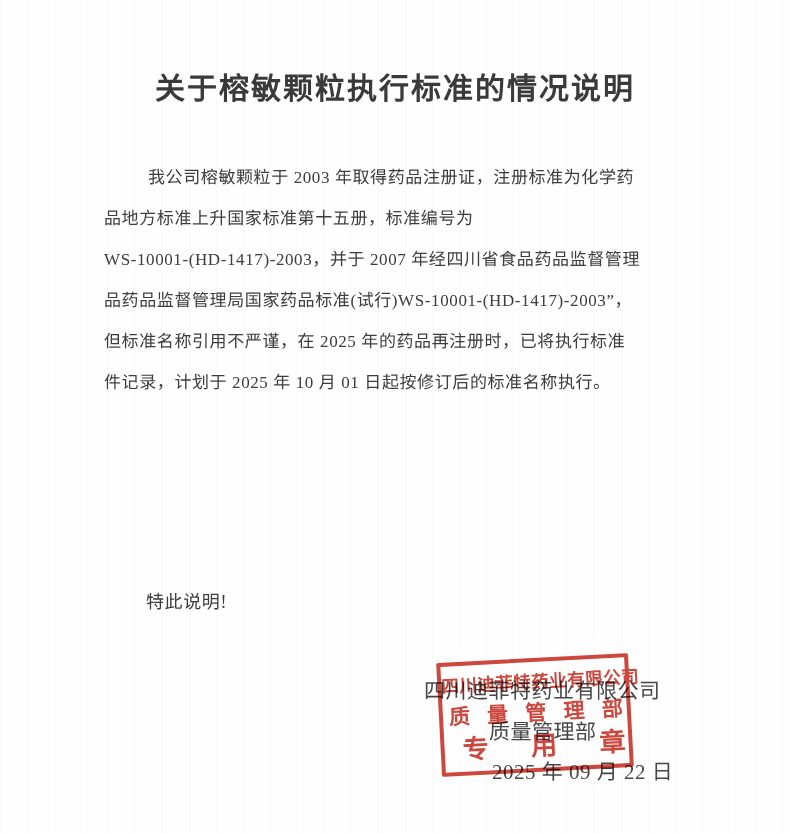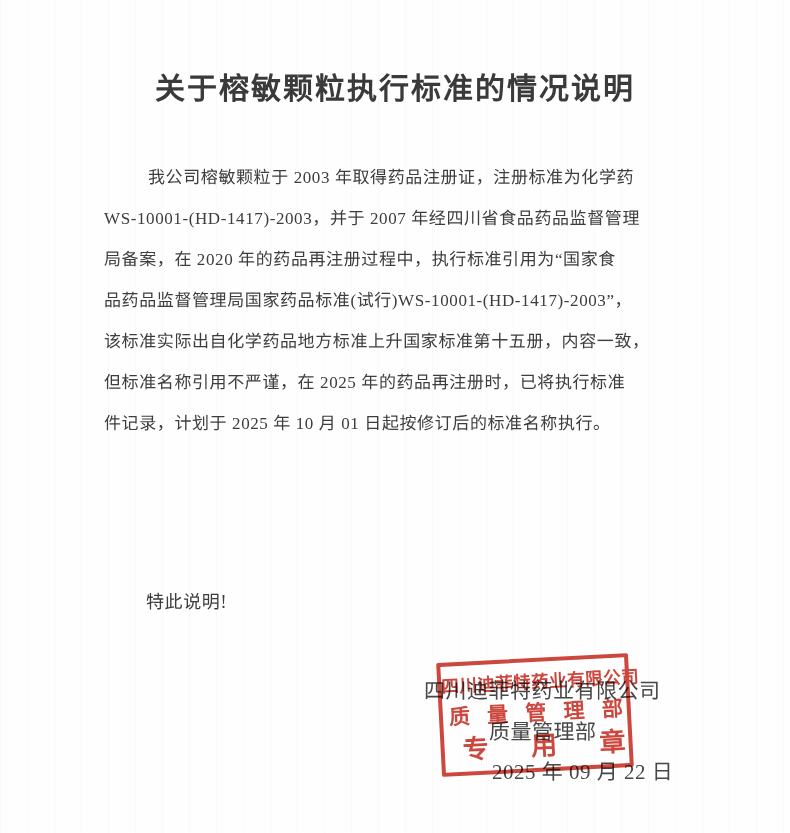--- a/index.html
+++ b/index.html
@@ -113,24 +113,23 @@
 </style>
 </head>
 <body>
 
 <div class="page">
 
   <div class="doc-title">关于榕敏颗粒执行标准的情况说明</div>
 
   <div class="body-block">
     <div class="body-line indent">我公司榕敏颗粒于 2003 年取得药品注册证，注册标准为化学药</div>
+    <div class="body-line">品地方标准上升国家标准第十五册，标准编号为</div>
     <div class="body-line">WS-10001-(HD-1417)-2003，并于 2007 年经四川省食品药品监督管理</div>
-    <div class="body-line">局备案，在 2020 年的药品再注册过程中，执行标准引用为“国家食</div>
     <div class="body-line">品药品监督管理局国家药品标准(试行)WS-10001-(HD-1417)-2003”，</div>
-    <div class="body-line">该标准实际出自化学药品地方标准上升国家标准第十五册，内容一致，</div>
     <div class="body-line">但标准名称引用不严谨，在 2025 年的药品再注册时，已将执行标准</div>
     <div class="body-line">件记录，计划于 2025 年 10 月 01 日起按修订后的标准名称执行。</div>
   </div>
 
   <div class="closing">特此说明!</div>
 
   <div class="sig-line sig-company">四川迪菲特药业有限公司</div>
 
   <div class="sig-line sig-dept">质量管理部</div>
 

